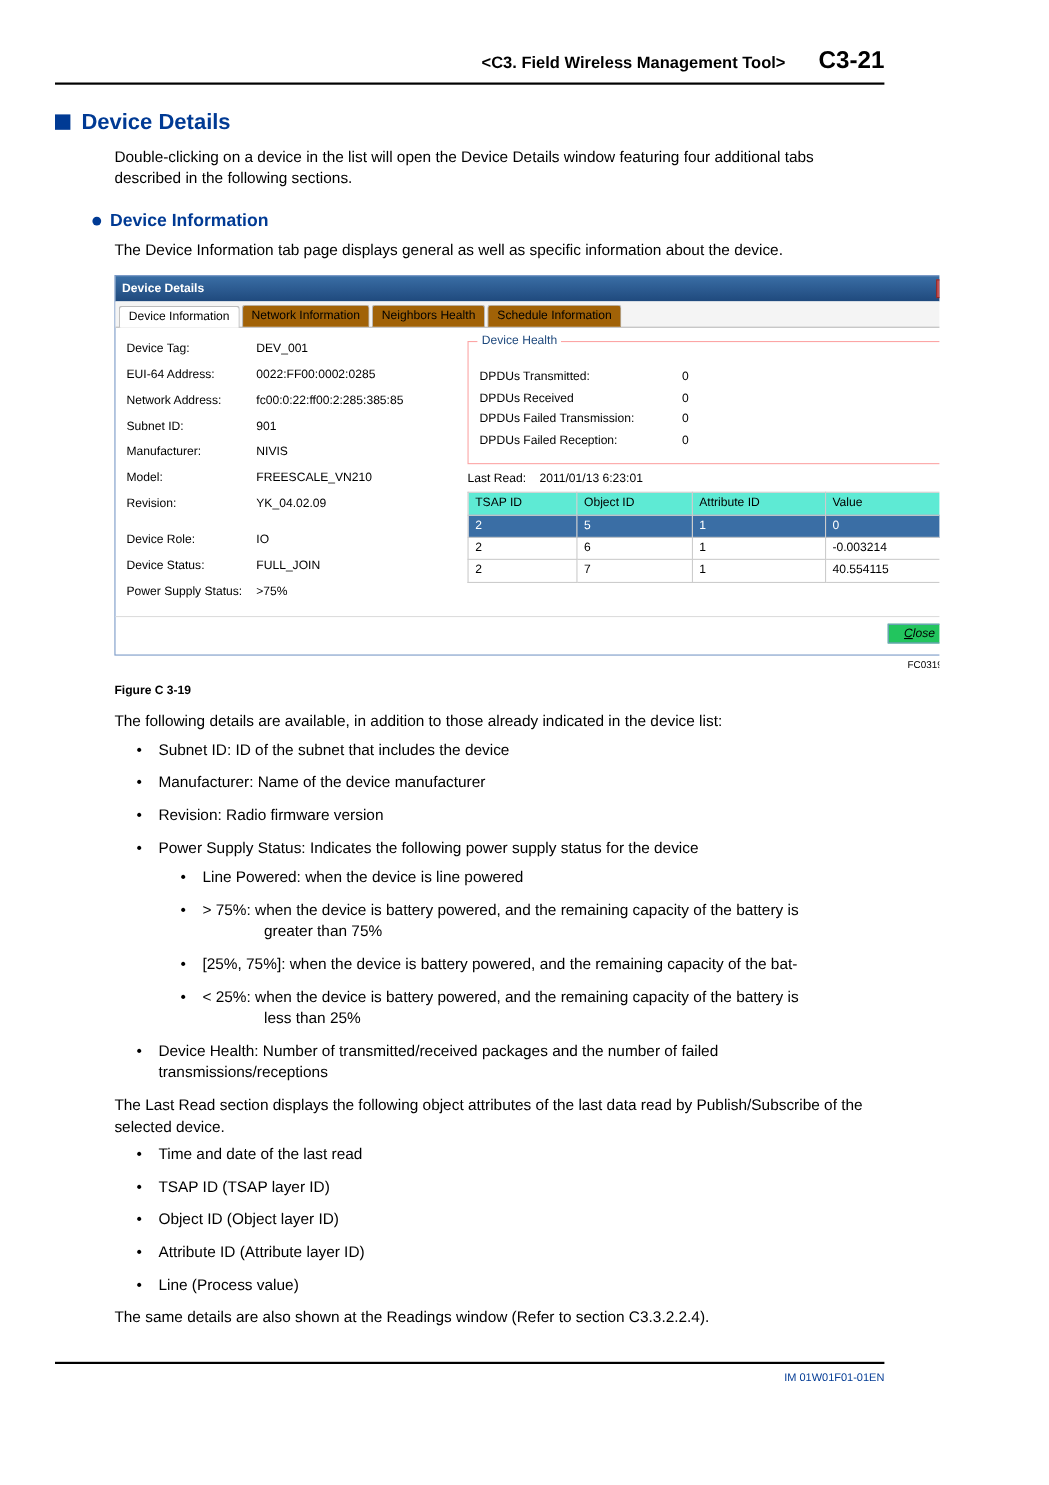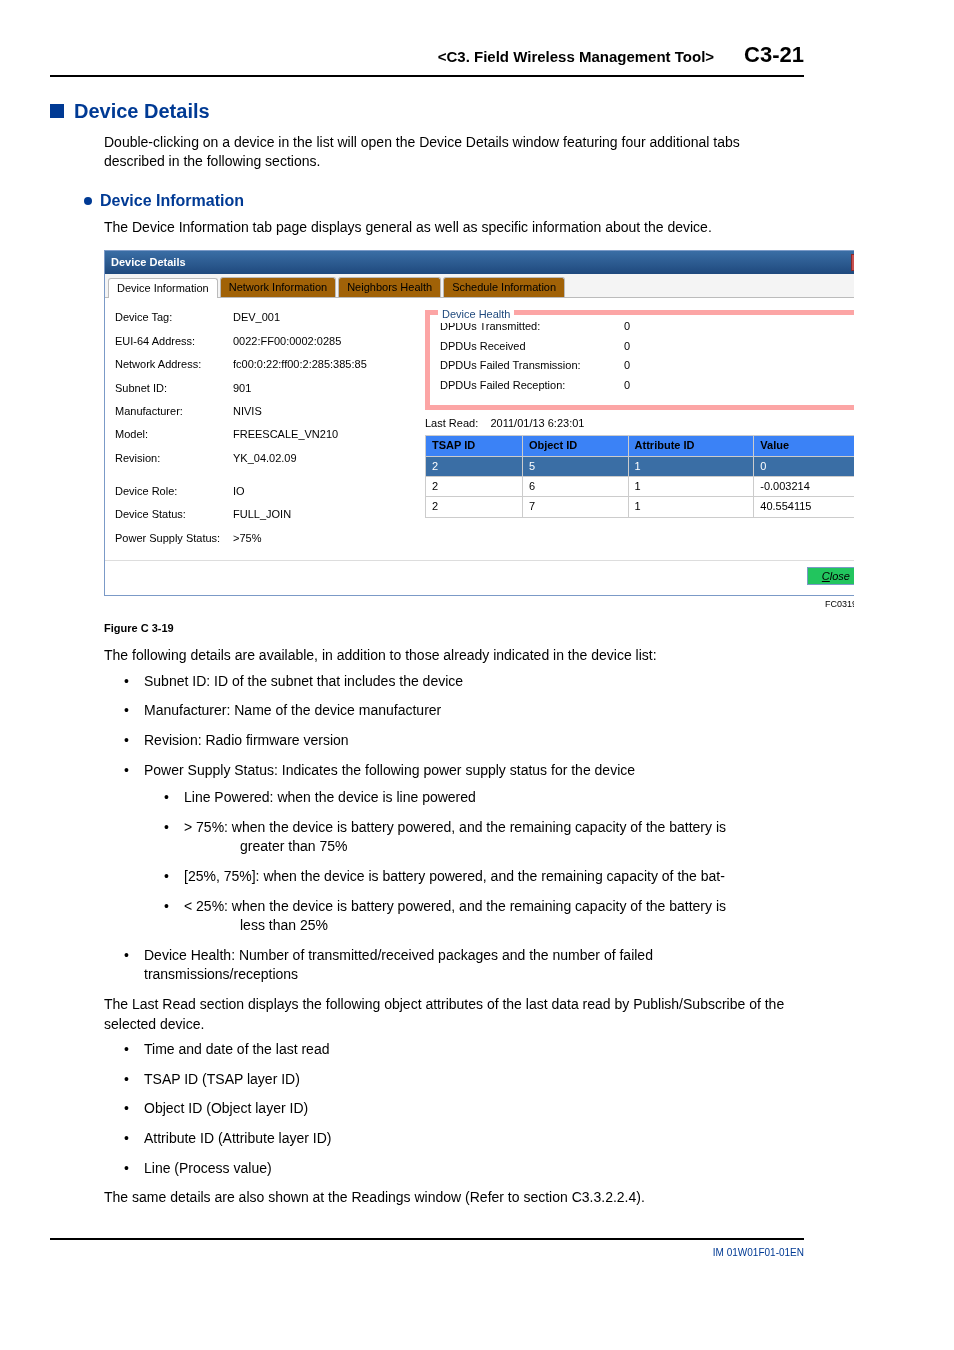--- a/index.html
+++ b/index.html
@@ -156,22 +156,22 @@
   .col-left {
     width: 290px;
   }
   .info-row {
     display: flex;
     margin-bottom: 8px;
   }
   .info-label { width: 118px; }
   .col-right { flex: 1; }
   .fieldset {
-    border: 5px solid #fca5a5;
-    padding: 4px 10px 8px 10px;
+    border: 1px solid #fca5a5;
+    padding: 24px 10px 8px 10px;
     margin-bottom: 6px;
     position: relative;
   }
   .fieldset-title {
     position: absolute;
     top: -8px;
     left: 8px;
     background: #fff;
     padding: 0 4px;
     color: #1f497d;
@@ -183,21 +183,21 @@
     border: 1px solid #aaa;
     border-collapse: collapse;
     width: 100%;
   }
   .grid th, .grid td {
     border: 1px solid #ccc;
     padding: 2px 6px;
     text-align: left;
     font-weight: normal;
   }
-  .grid th { background: #3b82f6; font-weight: bold; }
+  .grid th { background: #5eead4; }
   .grid tr.sel td { background: #3a6ea5; color: #fff; }
   .win-footer {
     display: flex;
     justify-content: flex-end;
     padding: 6px 10px 10px 10px;
     border-top: 1px solid #ddd;
   }
   .btn {
     border: 1px solid #7b9ac7;
     background: #22c55e;

